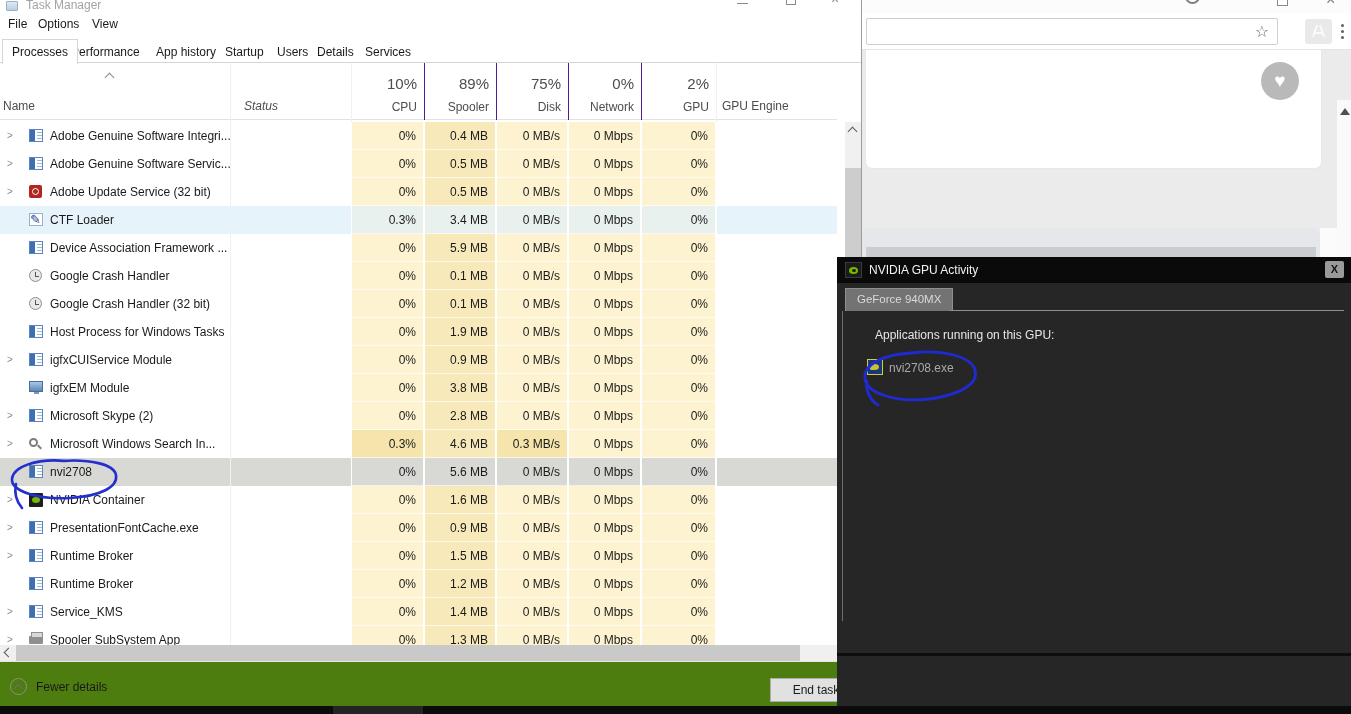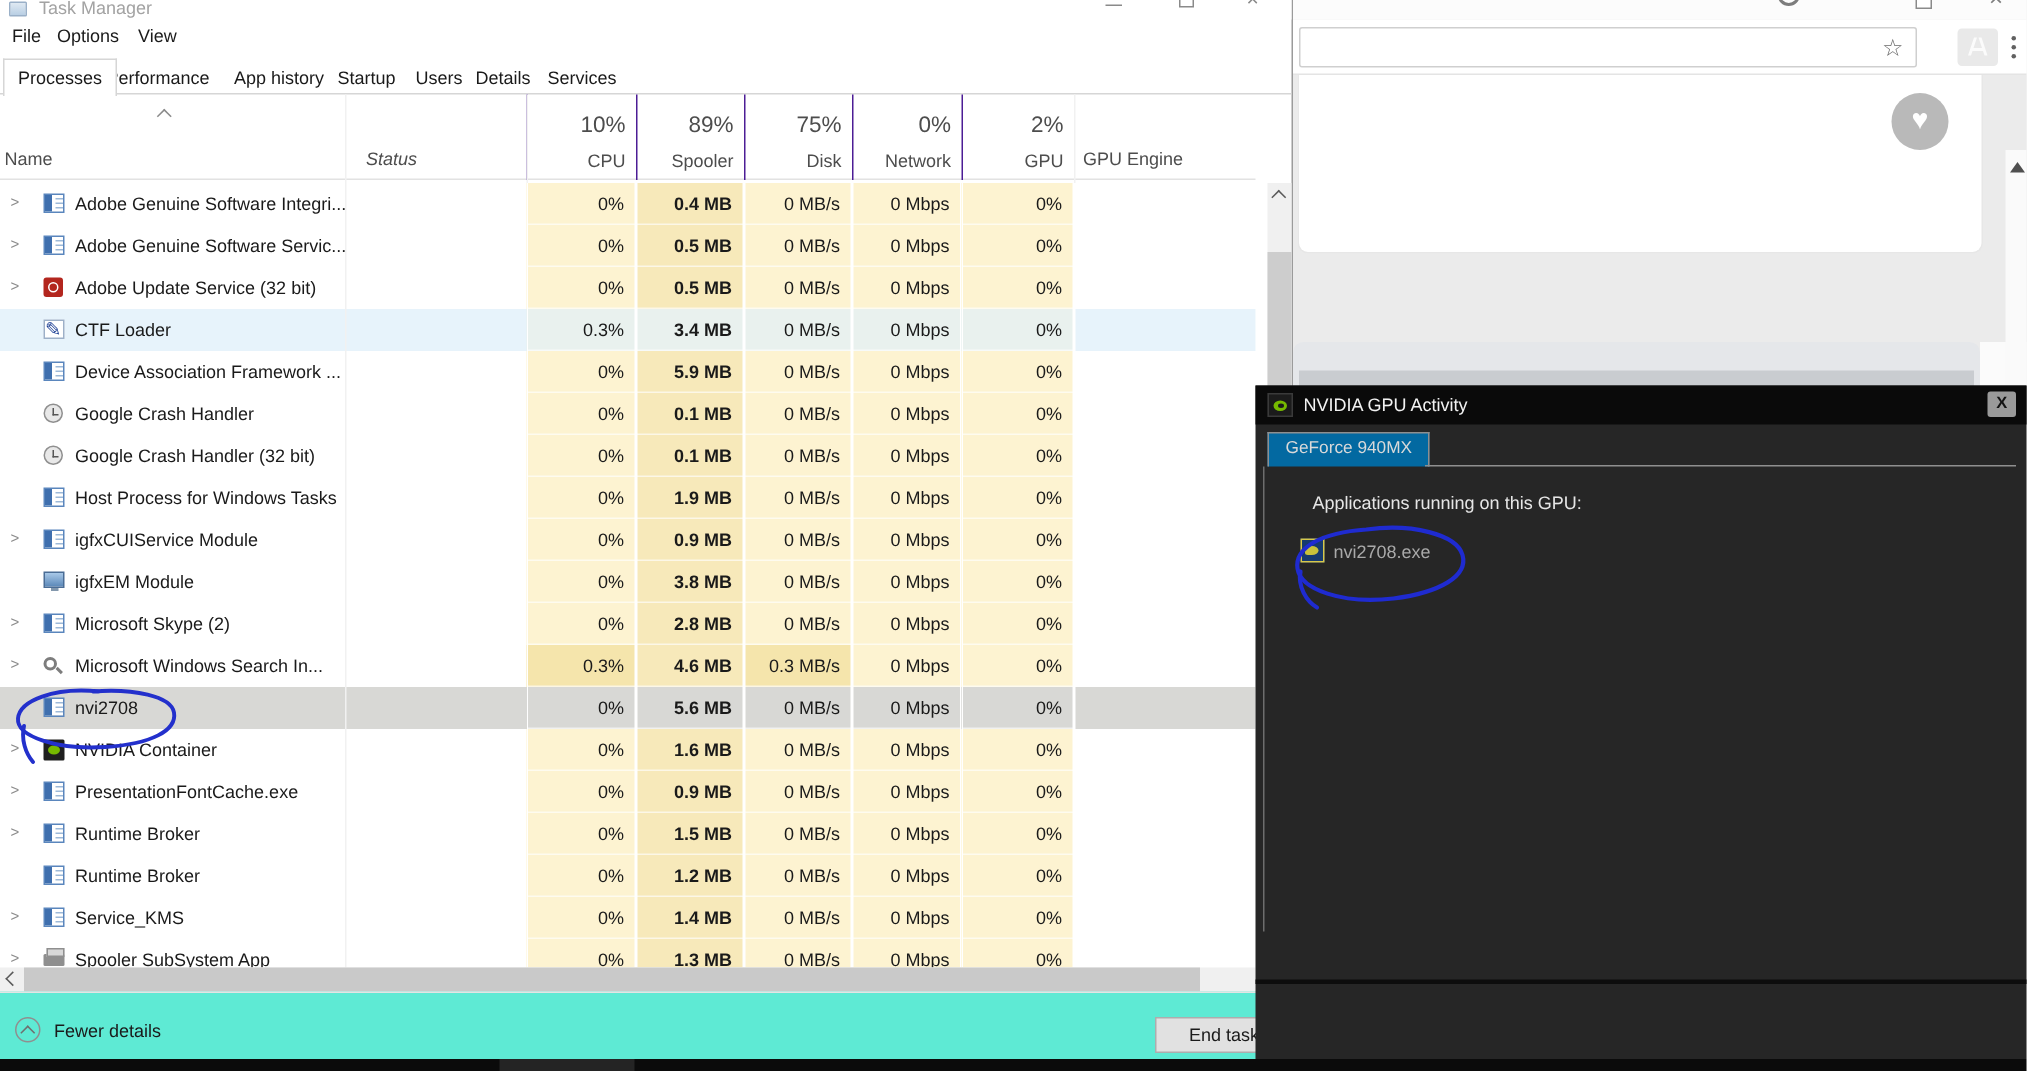--- a/index.html
+++ b/index.html
@@ -65,21 +65,21 @@
   .tm-rows { position:absolute; left:0; top:122px; width:837px; height:523px; overflow:hidden; }
   .prow { position:relative; display:grid; grid-template-columns:230px 121px 73px 72px 72px 73px 75px 1fr;
     height:28px; line-height:28px; background:#fff; }
   .prow.hover { background:#e7f3fb; }
   .prow.selected { background:#d8d8d5; }
   .cell-name { position:relative; padding-left:50px; white-space:nowrap; overflow:hidden; }
   .chev { position:absolute; left:7px; top:0; color:#8c8c8c; font-size:10px; }
   .cell-status { border-left:1px solid #f1f1f1; }
   .val { text-align:right; padding-right:8px; background:#fdf3d1;
     box-shadow:inset 1px 0 0 #fff, inset -1px 0 0 #fff, inset 0 -1px 0 rgba(255,255,255,.65); }
-  .val.mem { background:#f7e9ba;font-weight:bold; }
+  .val.mem { background:#f7e9ba; }
   .val.hot { background:#f5e5ac; }
   .prow.hover .val { background:#e9f1ee; }
   .prow.selected .val { background:#d8d8d5; }
   .cell-engine { background:#fff; box-shadow:inset 1px 0 0 #fff; }
   .prow.hover .cell-engine, .prow.hover .cell-status { background:#e7f3fb; }
   .prow.selected .cell-engine, .prow.selected .cell-status { background:#d8d8d5; }
 
   
   .pi { position:absolute; left:29px; top:7px; width:14px; height:13px; }
   .pi-win { border:1px solid #5a86bd; background:linear-gradient(90deg,#3f6fae 0 5px,#fff 5px); }
@@ -105,21 +105,21 @@
 
   
   .tm-vscroll { position:absolute; left:845px; top:122px; width:16px; height:523px; background:#f0f0f0; }
   .vthumb { position:absolute; left:0; top:46px; width:16px; height:100px; background:#cdcdcd; }
   .chev-up { position:absolute; left:4px; top:6px; width:7px; height:7px; border-left:1px solid #5a5a5a;
     border-top:1px solid #5a5a5a; transform:rotate(45deg); }
   .tm-hscroll { position:absolute; left:0; top:645px; width:837px; height:16px; background:#f0f0f0; }
   .chev-left { position:absolute; left:5px; top:4px; width:7px; height:7px; border-left:1px solid #5a5a5a;
     border-bottom:1px solid #5a5a5a; transform:rotate(45deg); }
   .hthumb { position:absolute; left:16px; top:0; width:784px; height:16px; background:#c9c9c9; }
-  .tm-footer { position:absolute; left:0; top:661px; width:100%; height:45px; border-top:1px solid #e4e4e4; background:#5eead4; }
+  .tm-footer { position:absolute; left:0; top:661px; width:100%; height:45px; border-top:1px solid #e4e4e4; background:#4d7c0f; }
   .fewer { position:absolute; left:10px; top:16px; }
   .fewer-circ { position:absolute; left:0; top:0; width:17px; height:17px; border:1px solid #8f8f8f; border-radius:50%; }
   .fewer-circ:after { content:""; position:absolute; left:4px; top:6px; width:6px; height:6px;
     border-left:1px solid #6f6f6f; border-top:1px solid #6f6f6f; transform:rotate(45deg); }
   .fewer-label { position:absolute; left:26px; top:2px; white-space:nowrap; }
   .endtask { position:absolute; left:770px; top:16px; width:92px; height:24px; background:#e1e1e1;
     border:1px solid #adadad; text-align:center; line-height:22px; }
 
   
   .anno { position:absolute; pointer-events:none; }
@@ -127,21 +127,21 @@
   
   .nv { position:absolute; left:837px; top:257px; width:514px; height:449px; background:#262626; z-index:4;
     color:#e6e6e6; font-size:12px; }
   .nv-titlebar { position:absolute; left:0; top:0; width:100%; height:26px; background:#0a0a0a; }
   .nv-logo { position:absolute; left:8px; top:5px; width:17px; height:16px; background:#1b1b1b; border:1px solid #3a3a3a; }
   .nv-logo:after { content:""; position:absolute; left:3px; top:4px; width:9px; height:7px; background:#76b900; border-radius:50%; }
   .nv-logo:before { content:""; position:absolute; left:6px; top:6px; width:4px; height:3px; background:#1b1b1b; border-radius:50%; z-index:1; }
   .nv-title { position:absolute; left:32px; top:6px; color:#f2f2f2; }
   .nv-close { position:absolute; right:7px; top:4px; width:19px; height:17px; background:#9a9a9a; border-radius:2px;
     color:#141414; font-weight:bold; font-size:11px; text-align:center; line-height:17px; }
-  .nv-tab { position:absolute; left:8px; top:31px; height:23px; padding:4px 11px 0; background:#0369a1;
+  .nv-tab { position:absolute; left:8px; top:31px; height:23px; padding:4px 11px 0; background:#737373;
     border:1px solid #8f8f8f; border-bottom:none; color:#d9d9d9; font-size:11.5px; }
   .nv-tabline { position:absolute; left:113px; top:53px; width:394px; height:1px; background:#8f8f8f; }
   .nv-boxleft { position:absolute; left:5px; top:54px; width:1px; height:310px; background:#6d6d6d; }
   .nv-caption { position:absolute; left:38px; top:71px; }
   .nv-app { position:absolute; left:30px; top:102px; height:18px; }
   .nv-appicon { position:absolute; left:0; top:0; width:16px; height:16px; background:#163a6e; border:1px solid #d8c84a; }
   .nv-appicon:after { content:""; position:absolute; left:2px; top:4px; width:9px; height:6px; background:#c8c23a; border-radius:50% 50% 50% 20%; }
   .nv-applabel { position:absolute; left:22px; top:2px; color:#a9a9a9; }
   .nv-divider { position:absolute; left:0; top:396px; width:100%; height:3px; background:#0d0d0d; }
 

